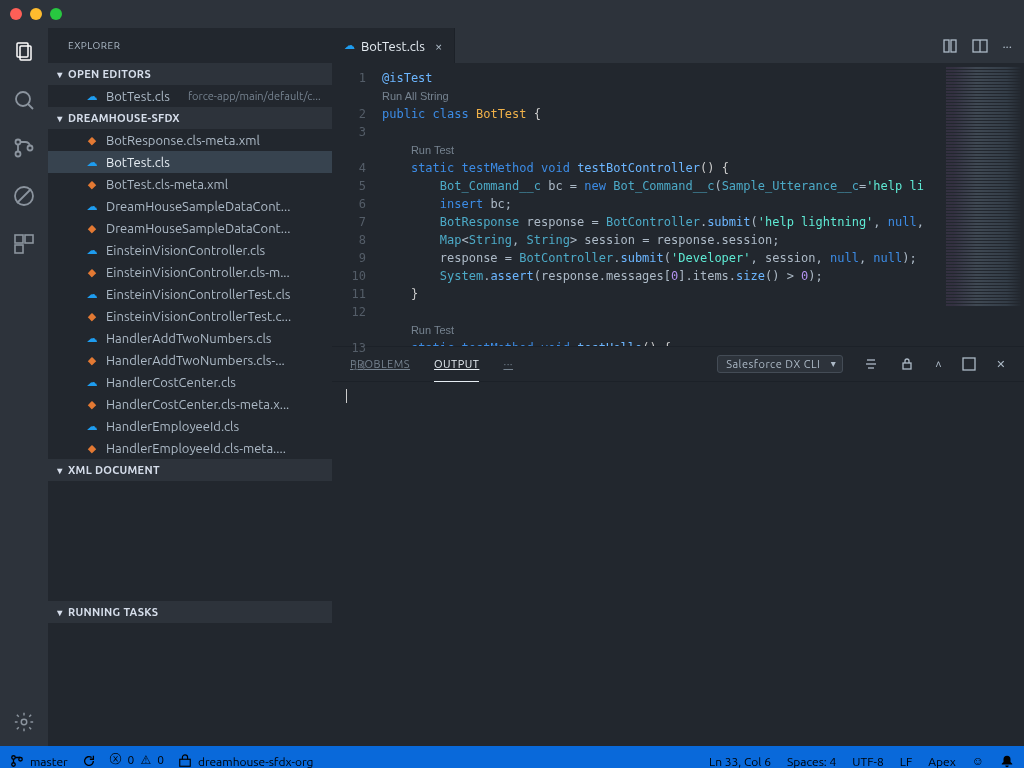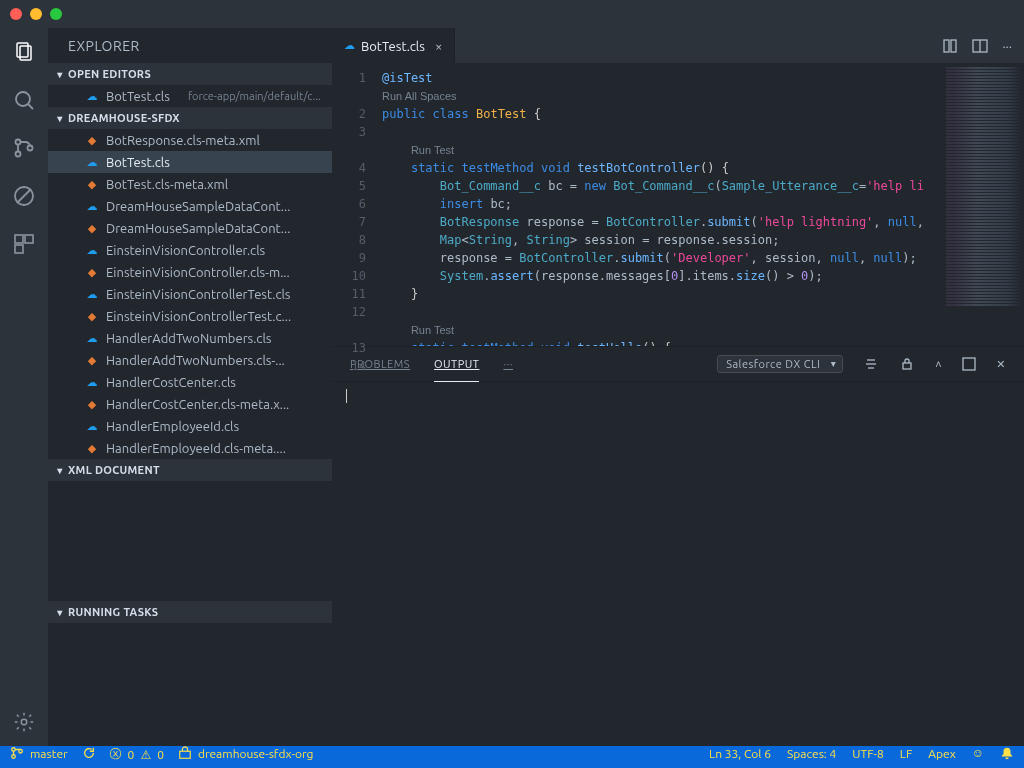--- a/index.html
+++ b/index.html
@@ -12,21 +12,21 @@
   .title { position:absolute; left:0; right:0; text-align:center; font-size:13px; color:#ccc; }
   
   .shell { display:flex; height:calc(768px - 28px - 22px); }
   
   .activity { width:48px; background:#2d333b; display:flex; flex-direction:column; align-items:center; padding-top:10px; gap:20px; }
   .activity .aitem { width:28px; height:28px; display:flex; align-items:center; justify-content:center; color:#8b949e; cursor:pointer; }
   .activity .aitem.active { color:#fff; }
   .activity .spacer { flex:1; }
   
   .sidebar { width:284px; background:#22272e; color:#adbac7; display:flex; flex-direction:column; overflow:hidden; }
-  .sb-title { height:35px; display:flex; align-items:center; padding:0 20px; font-size:14px; letter-spacing:.5px; color:#adbac7; }
+  .sb-title { height:35px; display:flex; align-items:center; padding:0 20px; font-size:10px; letter-spacing:.5px; color:#adbac7; }
   .sb-sect { display:flex; align-items:center; height:22px; padding:0 4px; font-size:11px; font-weight:700; letter-spacing:.3px; background:#2d333b; color:#d6deeb; cursor:pointer;}
   .sb-sect .chev { width:16px; text-align:center; font-size:10px; }
   .tree { overflow:hidden; font-size:13px; }
   .trow { display:flex; align-items:center; height:22px; padding-left:36px; gap:6px; white-space:nowrap; cursor:pointer; color:#adbac7;}
   .trow.sel { background:#37434f; color:#e6edf3; }
   .trow .fic { width:16px; height:16px; display:inline-flex; align-items:center; justify-content:center; font-size:11px;}
   .trow .lbl { overflow:hidden; text-overflow:ellipsis; }
   .trow .path { color:#768390; font-size:11px; margin-left:12px;}
   .xml-area { flex:0 0 120px; background:#22272e; }
   .run-area { flex:1; background:#22272e; }
@@ -37,35 +37,35 @@
   .etab .fic { font-size:11px; }
   .etab .x { color:#adbac7; font-size:13px; margin-left:4px;}
   .tab-actions { margin-left:auto; display:flex; align-items:center; gap:14px; padding-right:12px; color:#adbac7; }
   .tab-actions span { cursor:pointer; }
   
   .code-wrap { flex:1; display:flex; min-height:0; position:relative; background:#22272e; }
   .gutter { width:50px; padding:6px 0; text-align:right; color:#545d68; font-family:Menlo,Consolas,monospace; font-size:12px; line-height:18px; }
   .gutter div { padding-right:16px; height:18px;}
   .code { flex:1; padding:6px 0; font-family:Menlo,Consolas,monospace; font-size:12px; line-height:18px; white-space:pre; overflow:hidden; color:#adbac7;}
   .codelens { color:#768390; font-size:11px; font-family:-apple-system,sans-serif; cursor:pointer;}
-  .kw{color:#3c8ce6}.cls{color:#f0b149}.fn{color:#6cb6ff}.str{color:#ec4899}.typ{color:#4caac7}.num{color:#b392f0}.pun{color:#cccccc}
+  .kw{color:#3c8ce6}.cls{color:#f0b149}.fn{color:#6cb6ff}.str{color:#5eead4}.typ{color:#4caac7}.num{color:#b392f0}.pun{color:#cccccc}
   .minimap { width:80px; background:#22272e; opacity:.7; display:flex; flex-direction:column; gap:1px; padding:4px 2px;}
   .mm-line { height:2px; background:linear-gradient(90deg,#546 10%,#789 40%,#567 80%,transparent); opacity:.5;}
   
   .panel { height:400px; background:#22272e; border-top:1px solid #1c2128; display:flex; flex-direction:column; }
   .panel-tabs { height:35px; display:flex; align-items:center; padding:0 18px; gap:24px; font-size:11px; letter-spacing:.5px; color:#768390; border-bottom:1px solid #1c2128;}
   .panel-tabs .pt { cursor:pointer; height:35px; display:flex; align-items:center;text-decoration:underline; }
   .panel-tabs .pt.active { color:#e6edf3; border-bottom:1px solid #e6edf3; }
   .panel-right { margin-left:auto; display:flex; align-items:center; gap:20px; color:#adbac7;}
   .panel-right .sel { background:#2d333b; border:1px solid #444c56; padding:2px 22px 2px 8px; font-size:11px; border-radius:3px; position:relative; cursor:pointer;}
   .panel-right .sel::after{content:"▾"; position:absolute; right:6px; top:2px; font-size:10px;}
   .panel-body { flex:1; padding:6px 14px; font-family:Menlo,Consolas,monospace; font-size:12px; }
   .cursor{ display:inline-block; width:1px; height:14px; background:#ccc; vertical-align:middle;}
   
-  .status { height:22px; background:#0969da; color:#fde047; display:flex; align-items:flex-start; font-size:12px; padding:0 10px; gap:14px;}
+  .status { height:22px; background:#0969da; color:#000000; display:flex; align-items:flex-end; font-size:12px; padding:0 10px; gap:14px;}
   .status .grp { display:flex; align-items:center; gap:6px; cursor:pointer;}
   .status .right { margin-left:auto; display:flex; align-items:center; gap:16px;}
   .badge{ font-size:12px; }
   svg { display:block; }
 </style>
 </head>
 <body>
 
 <div class="titlebar">
   <div class="traffic">
@@ -254,21 +254,21 @@
           <div>8</div>
           <div>9</div>
           <div>10</div>
           <div>11</div>
           <div>12</div>
           <div></div>
           <div>13</div>
           <div>14</div>
       </div>
       <div class="code"><span class="fn">@isTest</span>
-<span class="codelens">Run All Spaces</span>
+<span class="codelens">Run All String</span>
 <span class="kw">public</span> <span class="kw">class</span> <span class="cls">BotTest</span> <span class="pun">{</span>
 
     <span class="codelens">Run Test</span>
     <span class="kw">static</span> <span class="kw">testMethod</span> <span class="kw">void</span> <span class="fn">testBotController</span><span class="pun">() {</span>
         <span class="typ">Bot_Command__c</span> bc = <span class="kw">new</span> <span class="typ">Bot_Command__c</span>(<span class="typ">Sample_Utterance__c</span>=<span class="str">'help li</span>
         <span class="kw">insert</span> bc;
         <span class="typ">BotResponse</span> response = <span class="typ">BotController</span>.<span class="fn">submit</span>(<span class="str">'help lightning'</span>, <span class="kw">null</span>,
         <span class="typ">Map</span>&lt;<span class="typ">String</span>, <span class="typ">String</span>&gt; session = response.session;
         response = <span class="typ">BotController</span>.<span class="fn">submit</span>(<span class="str">'Developer'</span>, session, <span class="kw">null</span>, <span class="kw">null</span>);
         <span class="typ">System</span>.<span class="fn">assert</span>(response.messages[<span class="num">0</span>].items.<span class="fn">size</span>() &gt; <span class="num">0</span>);

